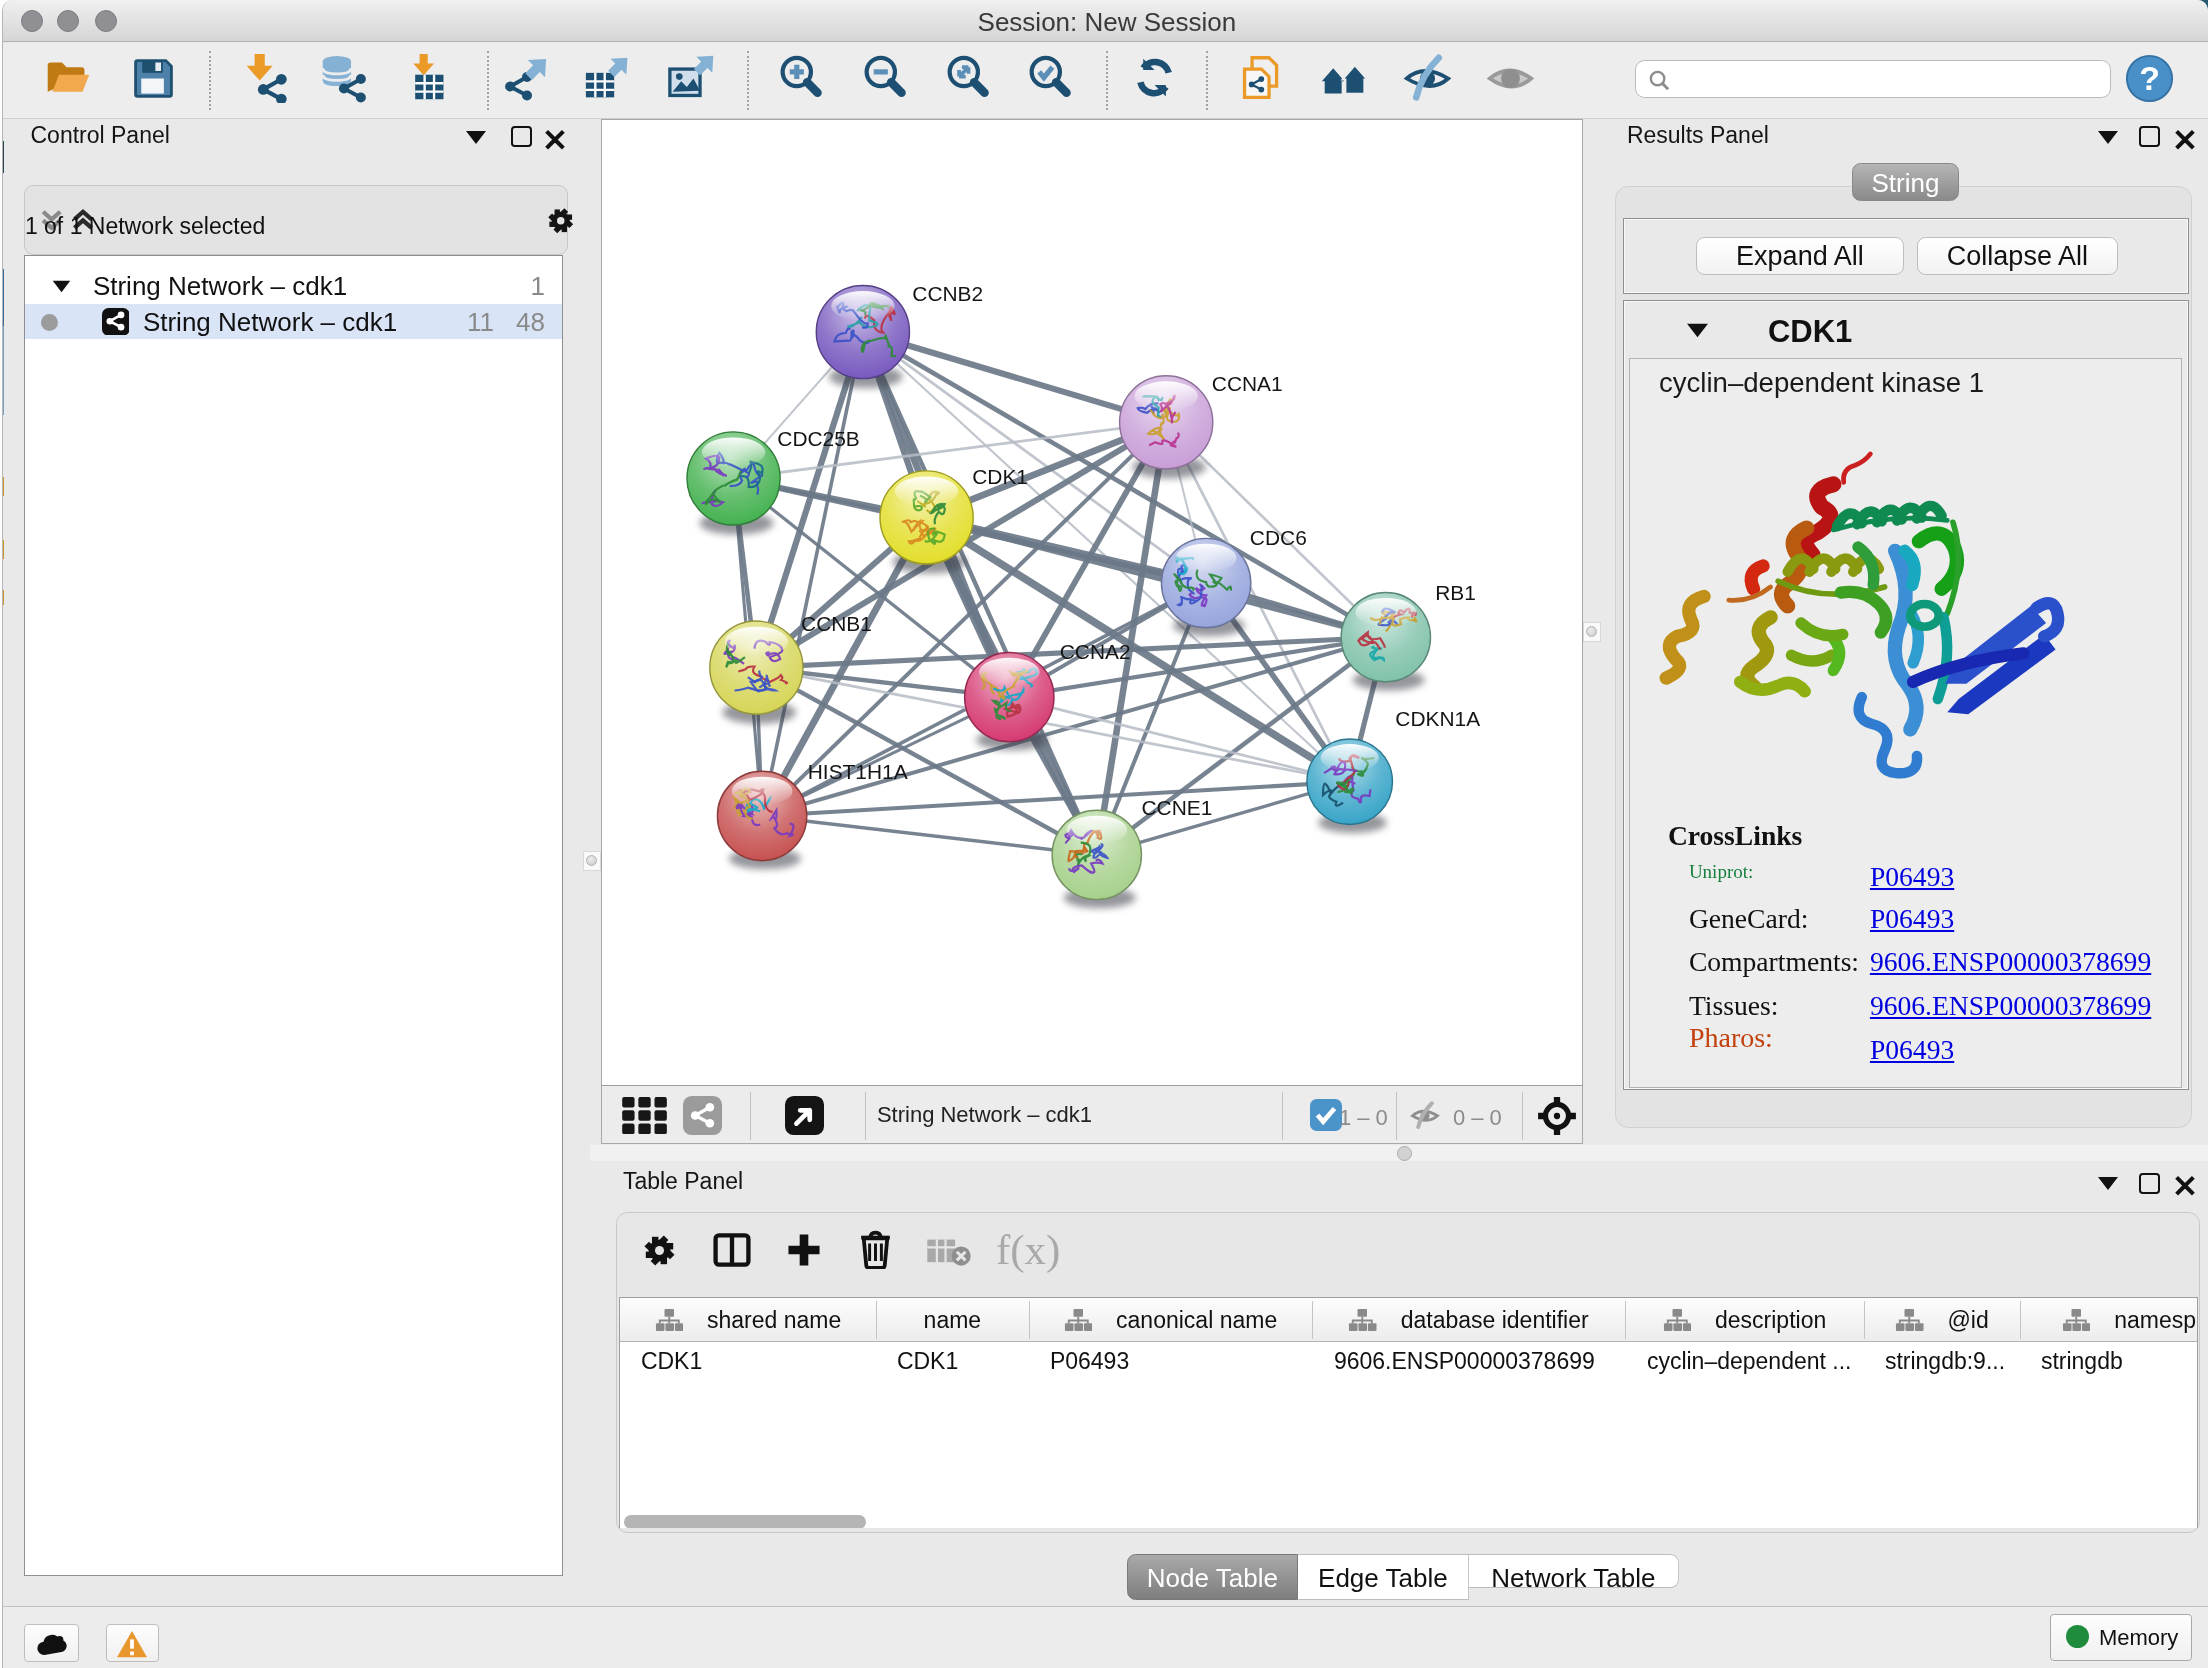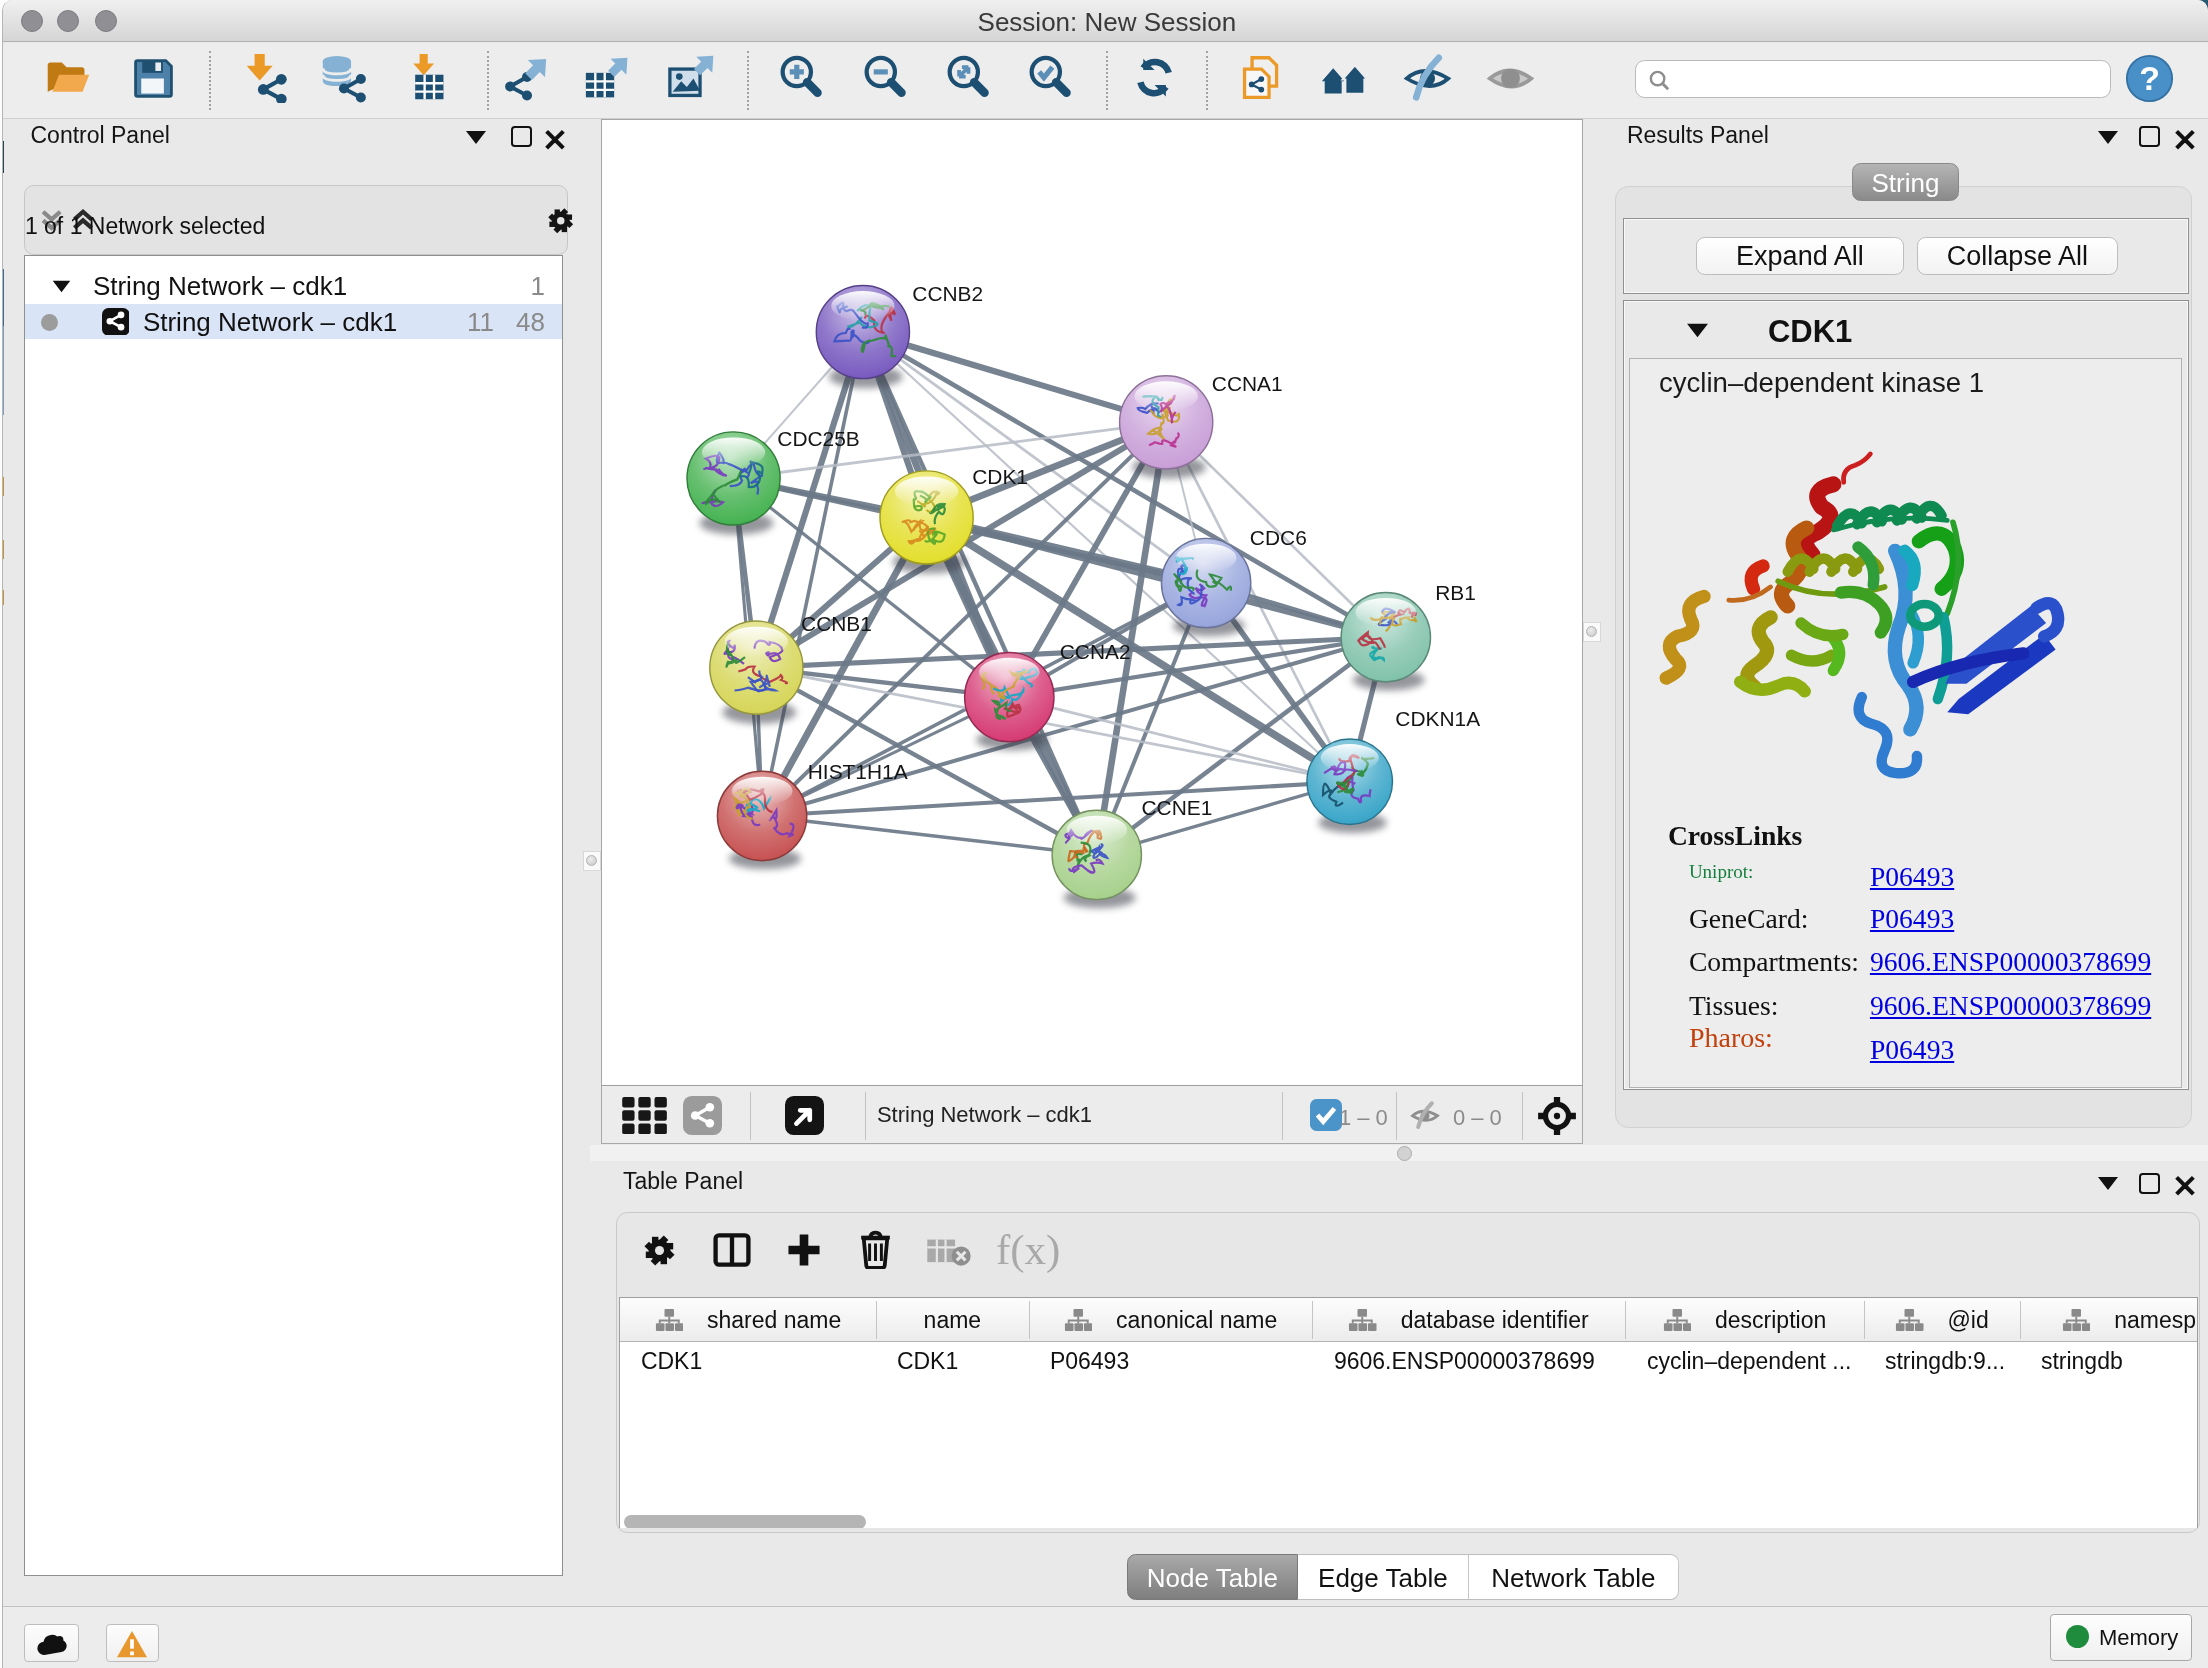--- a/index.html
+++ b/index.html
@@ -767,21 +767,21 @@
     <div class="td" style="left:638px;width:227px">CDK1</div>
     <div class="td" style="left:894px;width:125px">CDK1</div>
     <div class="td" style="left:1047px;width:255px">P06493</div>
     <div class="td" style="left:1331px;width:284px">9606.ENSP00000378699</div>
     <div class="td" style="left:1644px;width:210px">cyclin–dependent ...</div>
     <div class="td" style="left:1882px;width:127px">stringdb:9...</div>
     <div class="td" style="left:2038px;width:226px">stringdb</div>
     <div class="seg" style="left:1124px;top:1554px">
       <div class="sel" style="width:171px;height:46px;line-height:46px">Node Table</div>
       <div style="width:171px;height:46px;line-height:46px">Edge Table</div>
-      <div style="width:210px;height:46px;line-height:46px">Network Table</div>
+      <div style="width:210px;height:34px;line-height:46px">Network Table</div>
     </div>
     <div class="statusbar">
       <div class="sbtn" style="left:21px;top:17px;width:55px;height:38px">
         <svg style="position:absolute;left:10.5px;top:6.7px" width="34" height="25" viewBox="0 0 36 26">
           <path d="M10 24 a7 7 0 0 1 -1-14 a9 9 0 0 1 17-2 a6.5 6.5 0 0 1 2 13 z" fill="#111"></path>
           <circle cx="26" cy="8" r="4" fill="#111"></circle>
         </svg>
       </div>
       <div class="sbtn" style="left:103px;top:17px;width:53px;height:38px">
         <svg style="position:absolute;left:9.5px;top:3.8px" width="32" height="30" viewBox="0 0 34 32">

